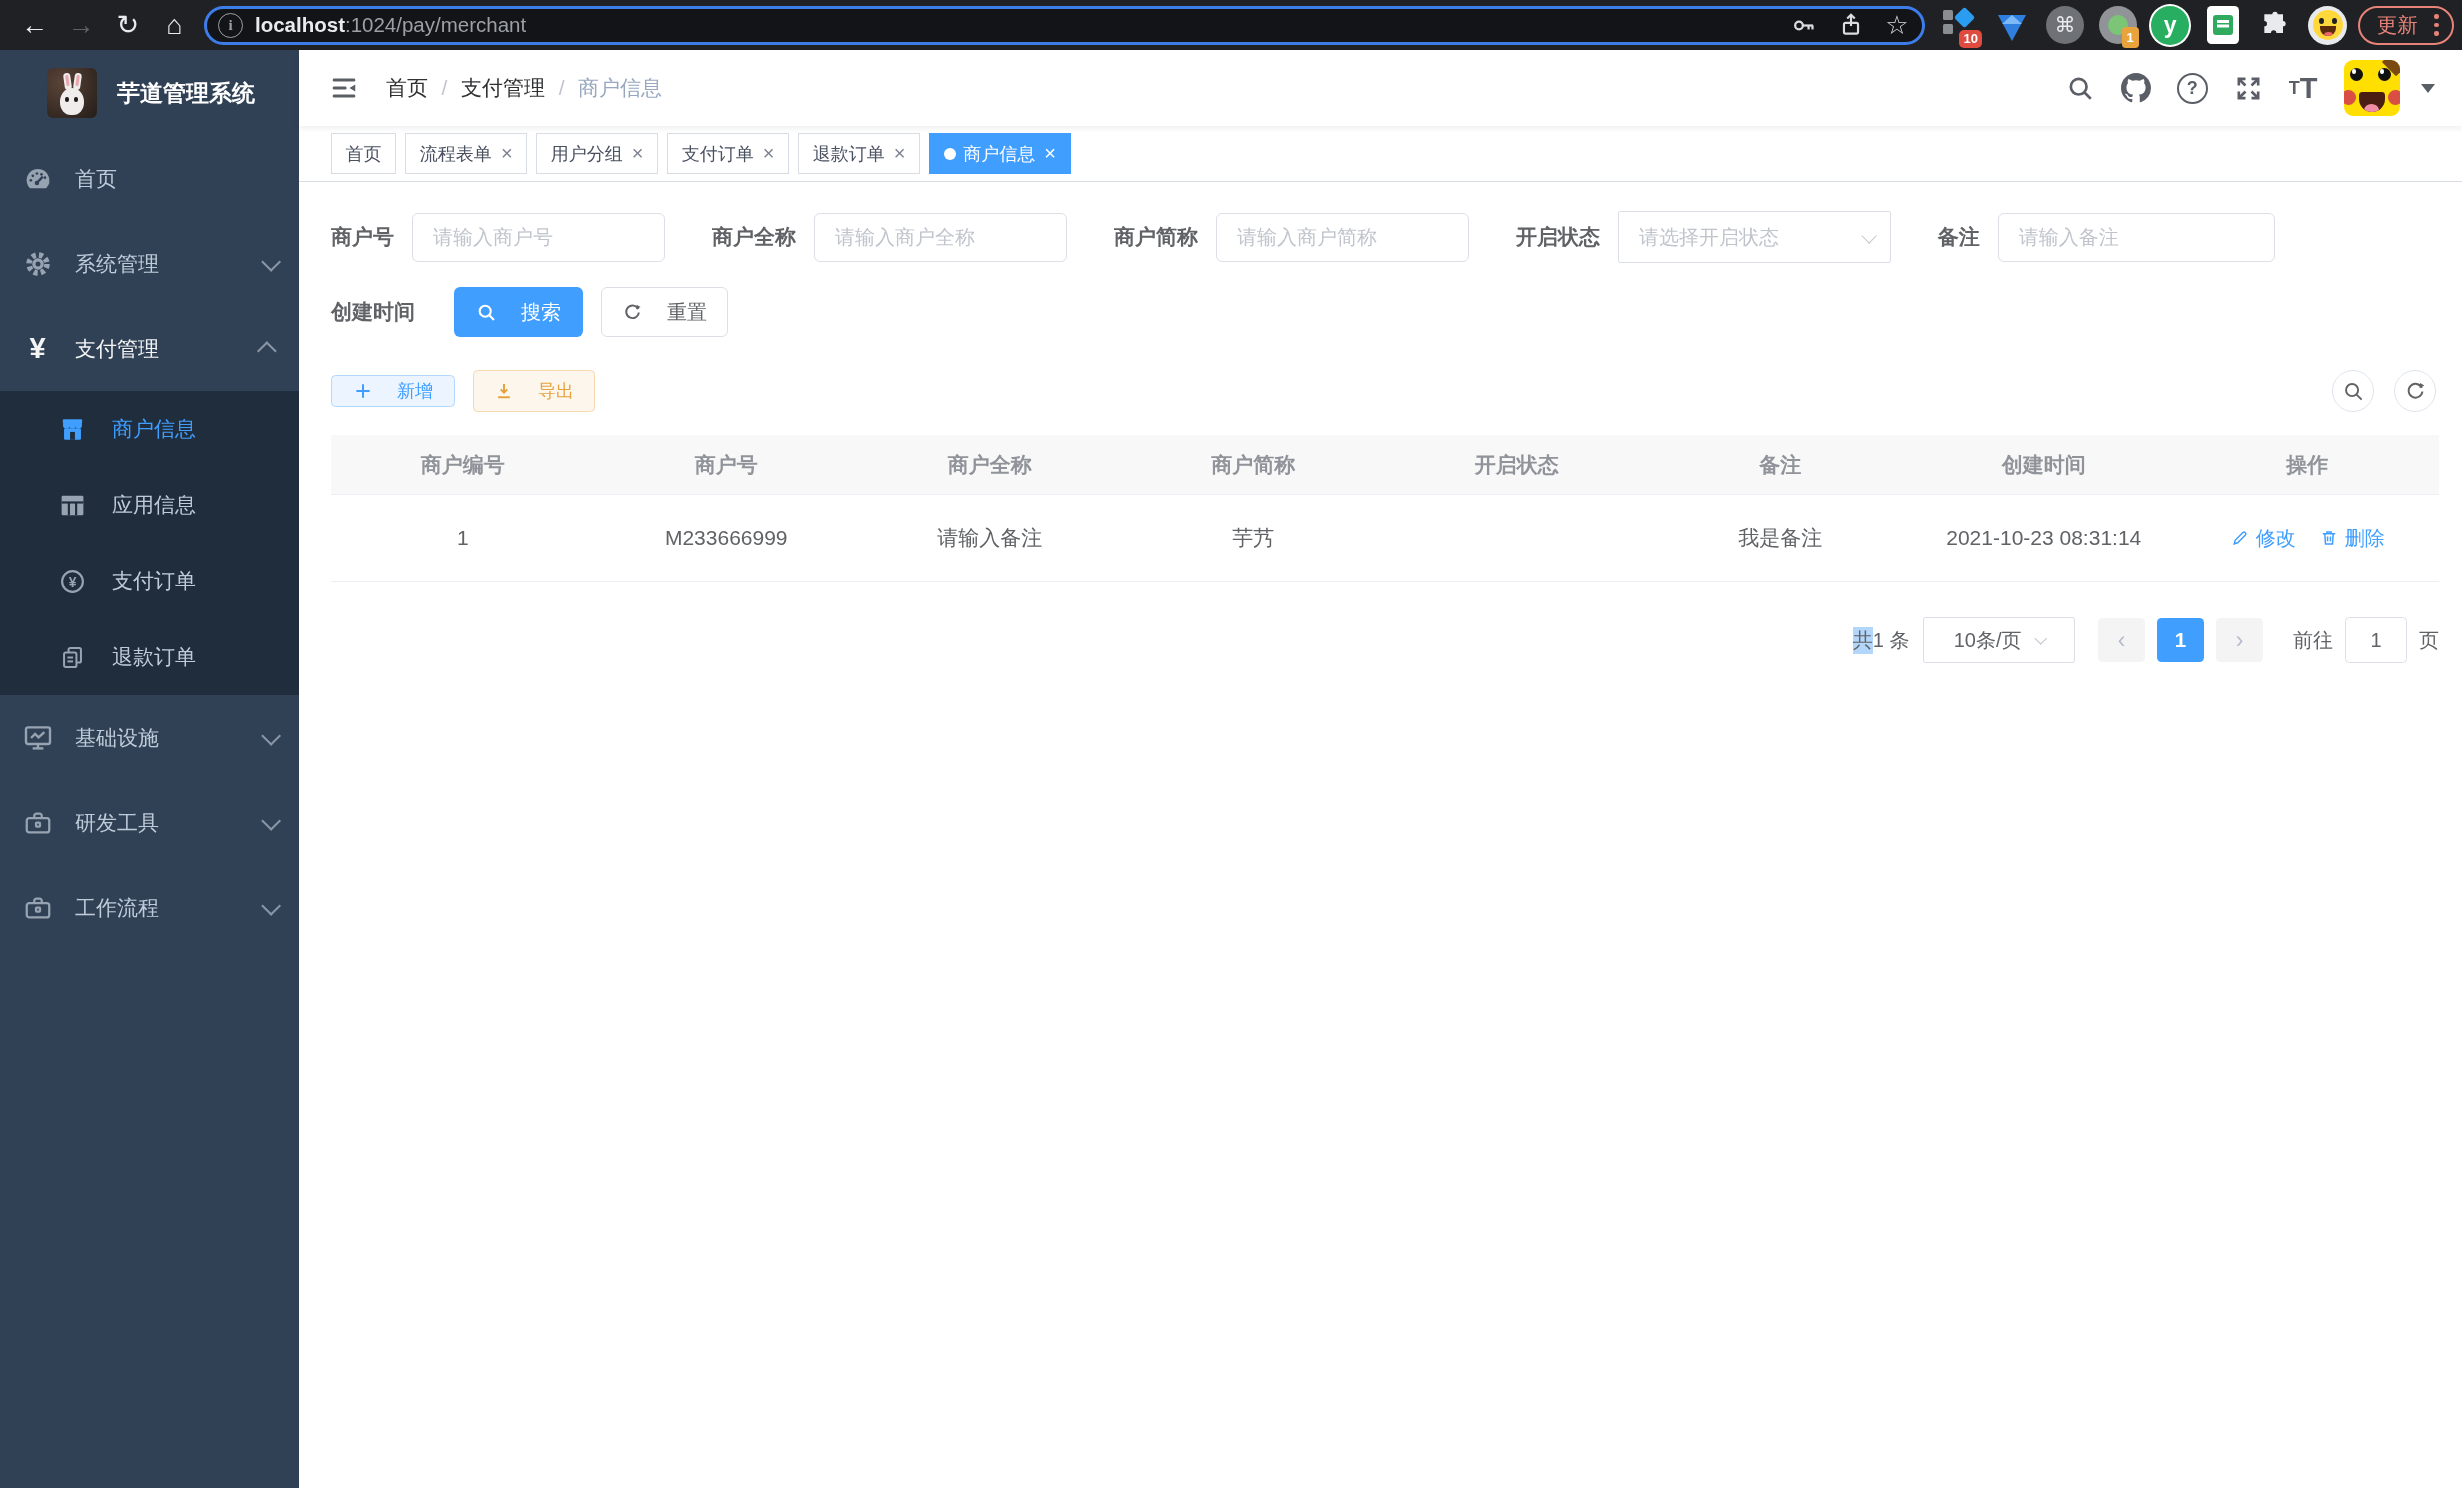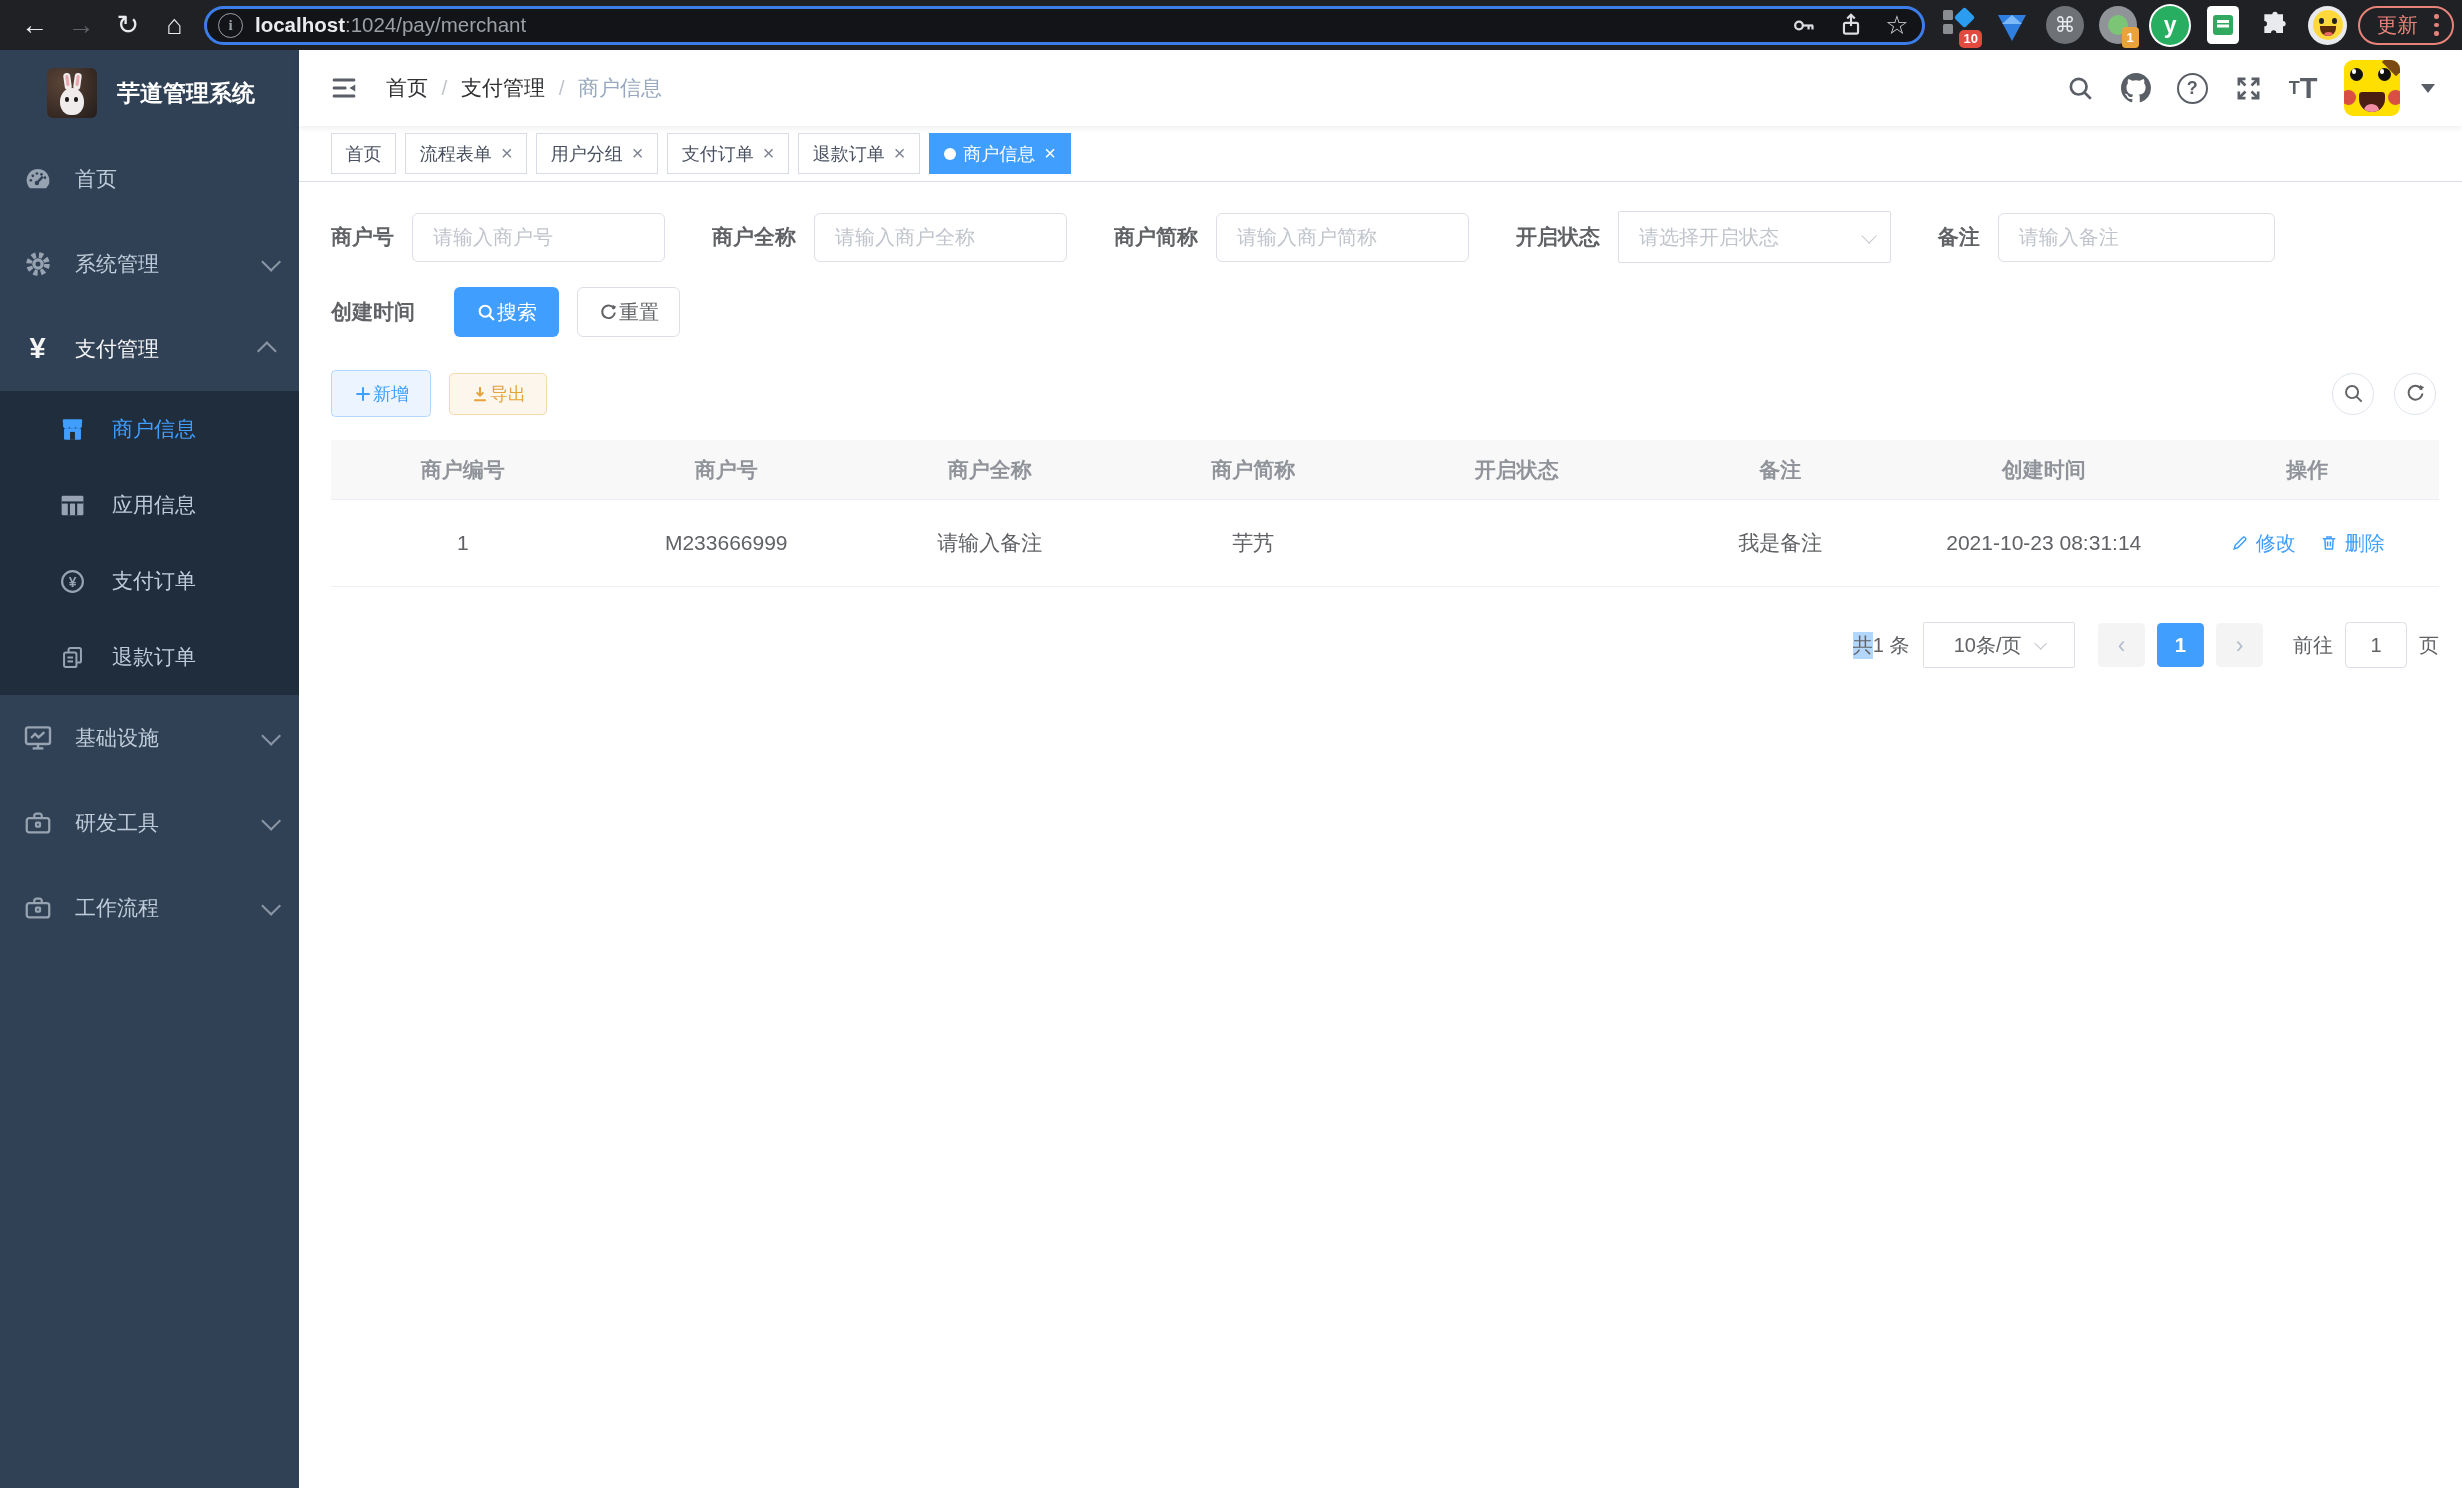--- a/index.html
+++ b/index.html
@@ -137,26 +137,26 @@
   .finput::placeholder{color:#c0c4cc;}
   .w330{width:211px;} .w340{width:235px;}
   .fselect{width:234px;height:50px;border:1.5px solid #dcdfe6;border-radius:2px;display:flex;align-items:center;
     padding:0 16.7px 0 20px;font-size:20px;color:#c0c4cc;background:#fff;cursor:pointer;}
   .fselect .chev2{margin-left:auto;width:10px;height:10px;border-right:1.9px solid #c0c4cc;border-bottom:1.9px solid #c0c4cc;transform:rotate(45deg) translateY(-2.3px);}
   .daterange{width:323px;height:47px;border:1.5px solid #dcdfe6;border-radius:6px;display:flex;align-items:center;
     padding:0 15px;font-size:20px;color:#c0c4cc;gap:15px;background:#fff;}
   .daterange .ph{flex:1;text-align:center;}
   .daterange .sep{color:#c0c4cc;}
   .row2{margin-top:24px;}
-  .btn{display:inline-flex;align-items:center;justify-content:space-between;gap:0;border-radius:6px;
+  .btn{display:inline-flex;align-items:center;justify-content:space-between;gap:24px;border-radius:6px;
     font-size:20px;cursor:pointer;border:1.5px solid transparent;font-family:inherit;}
   .btn-search{height:50px;padding:0 21px;background:#409eff;color:#fff;margin-left:21px;}
   .btn-reset{height:50px;padding:0 20px;background:#fff;color:#606266;border-color:#dcdfe6;margin-left:18px;}
   .toolbar{margin-top:33px;display:flex;align-items:center;}
-  .btn-add{height:47px;padding:12px 21px;background:#ecf5ff;color:#409eff;border-color:#b3d8ff;border-radius:4.5px;font-size:18px;}
+  .btn-add{height:32px;padding:12px 21px;background:#ecf5ff;color:#409eff;border-color:#b3d8ff;border-radius:4.5px;font-size:18px;}
   .btn-export{height:42px;padding:0 20px;background:#fdf6ec;color:#e6a23c;border-color:#f5dab1;border-radius:4.5px;font-size:18px;margin-left:18px;}
   .tool-right{margin-left:auto;display:flex;gap:20px;padding-right:3px;}
   .circ-btn{width:42px;height:42px;border-radius:50%;border:1.5px solid #dfe4ed;background:#fff;color:#606266;
     display:flex;align-items:center;justify-content:center;cursor:pointer;}
 
   
   .table{margin-top:23px;border-bottom:1.5px solid #ebeef5;}
   .thead,.trow{display:grid;grid-template-columns:repeat(8,1fr);align-items:center;text-align:center;}
   .thead{height:59px;background:#f8f8f9;color:#909399;font-size:21px;font-weight:600;}
   .trow{height:86px;background:#fff;color:#606266;font-size:21px;border-top:1.5px solid #ebeef5;}

